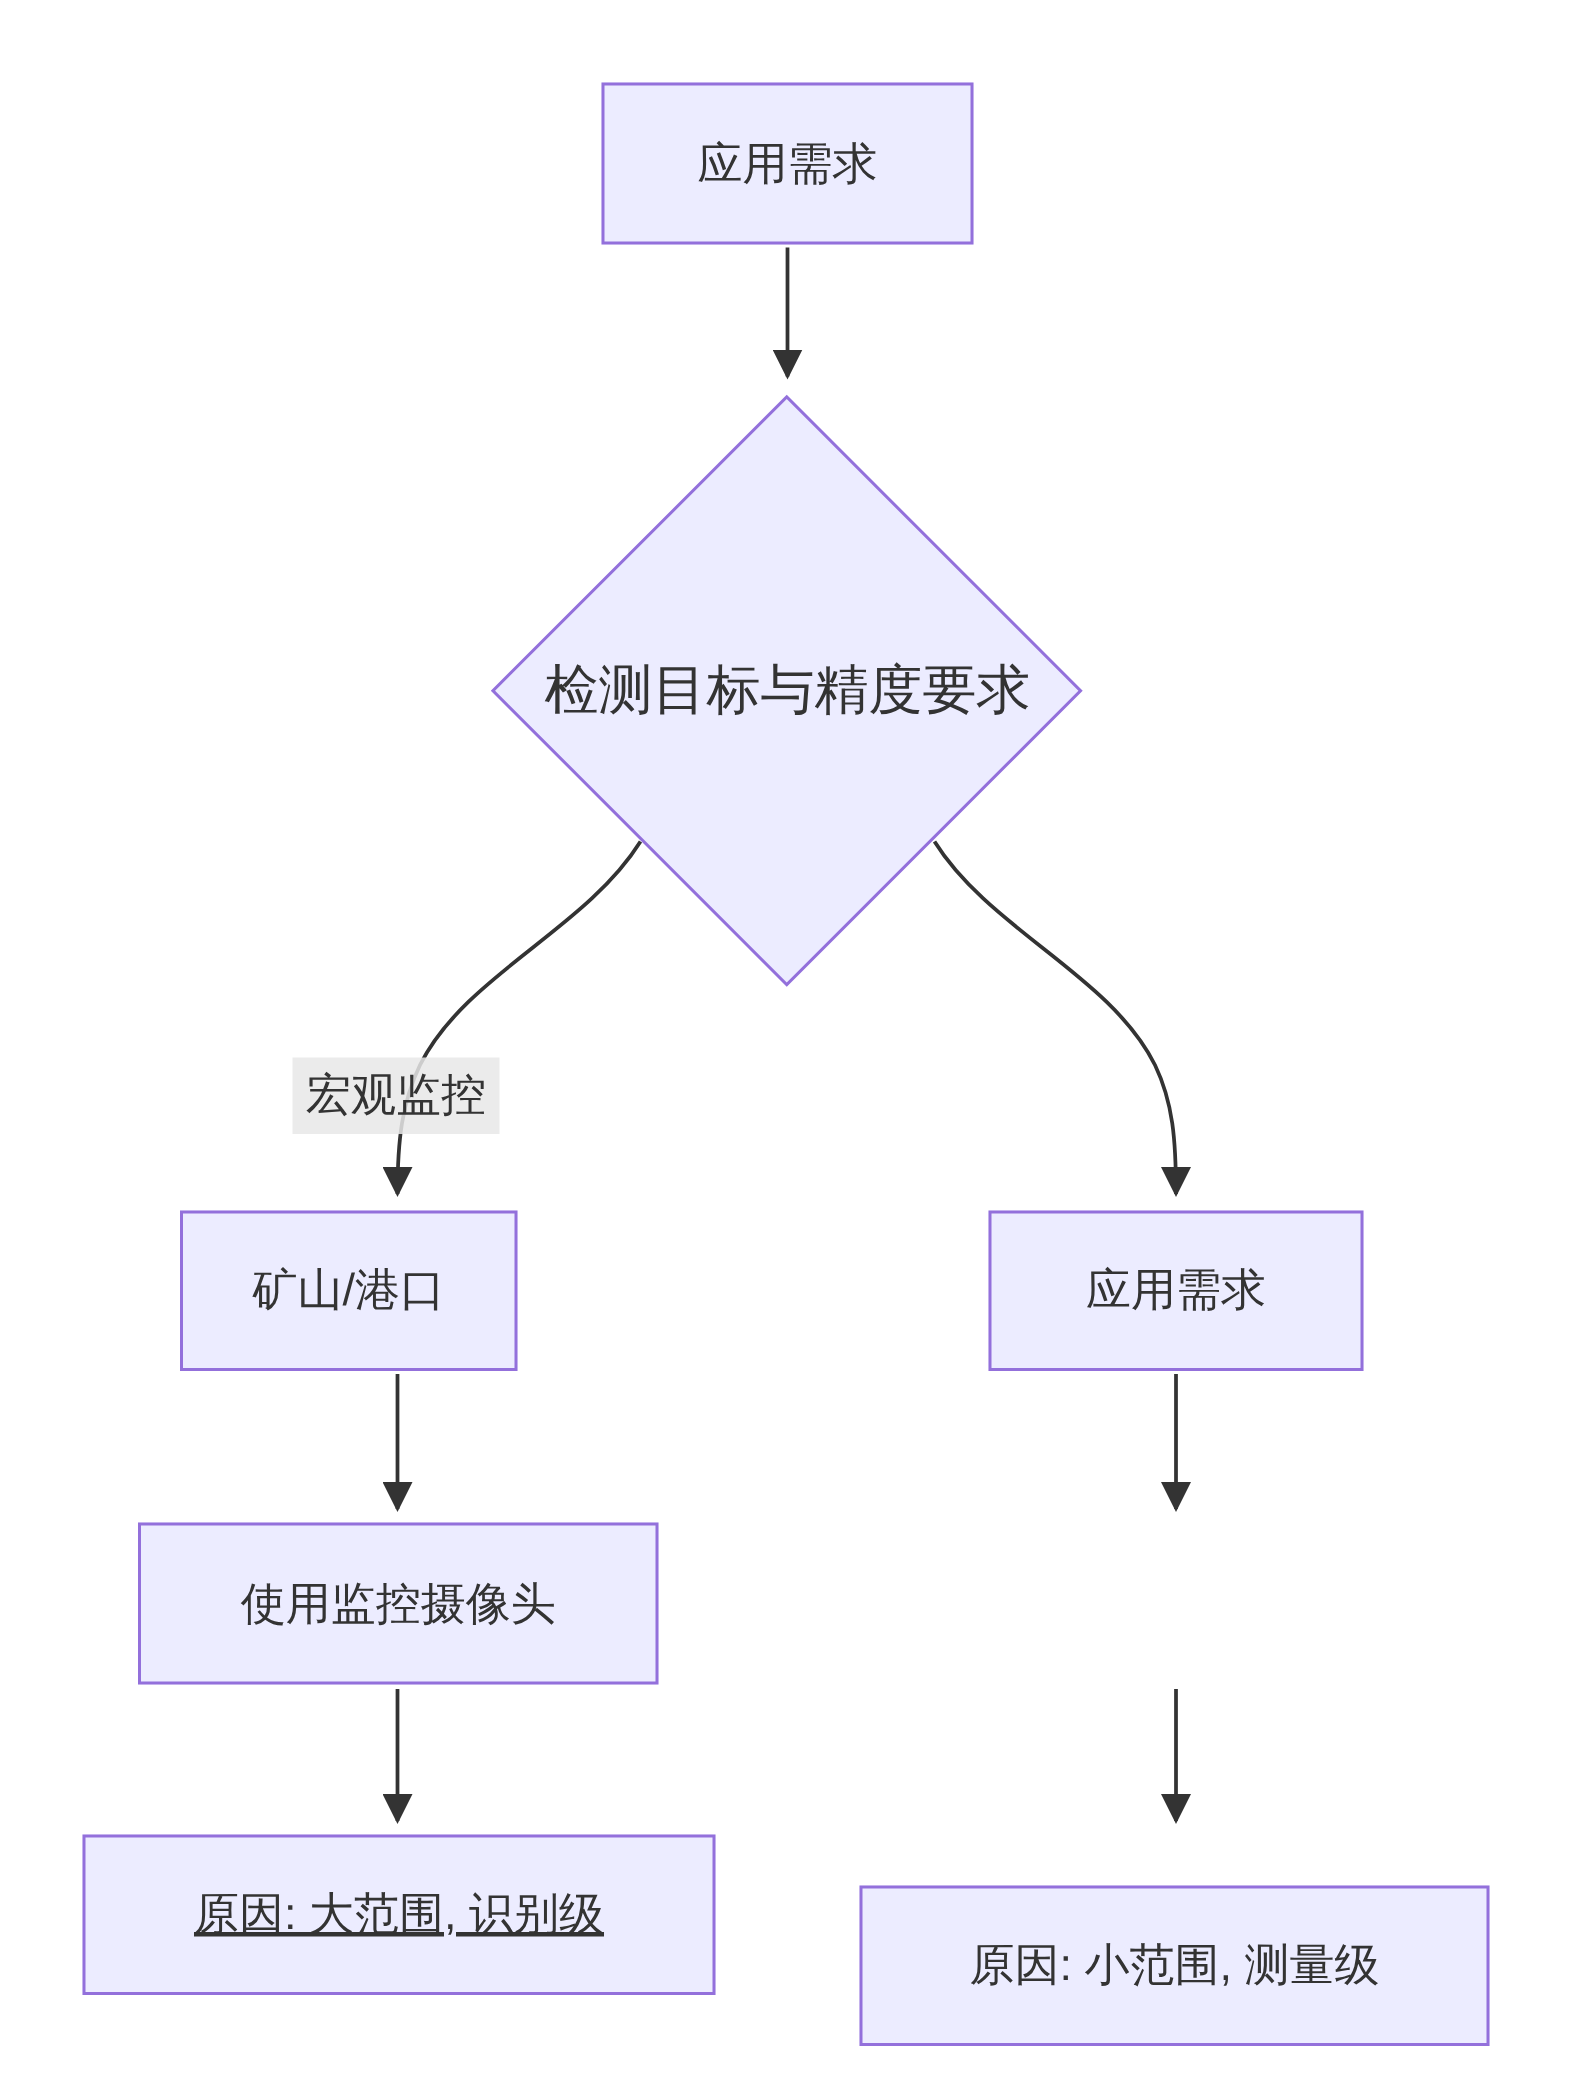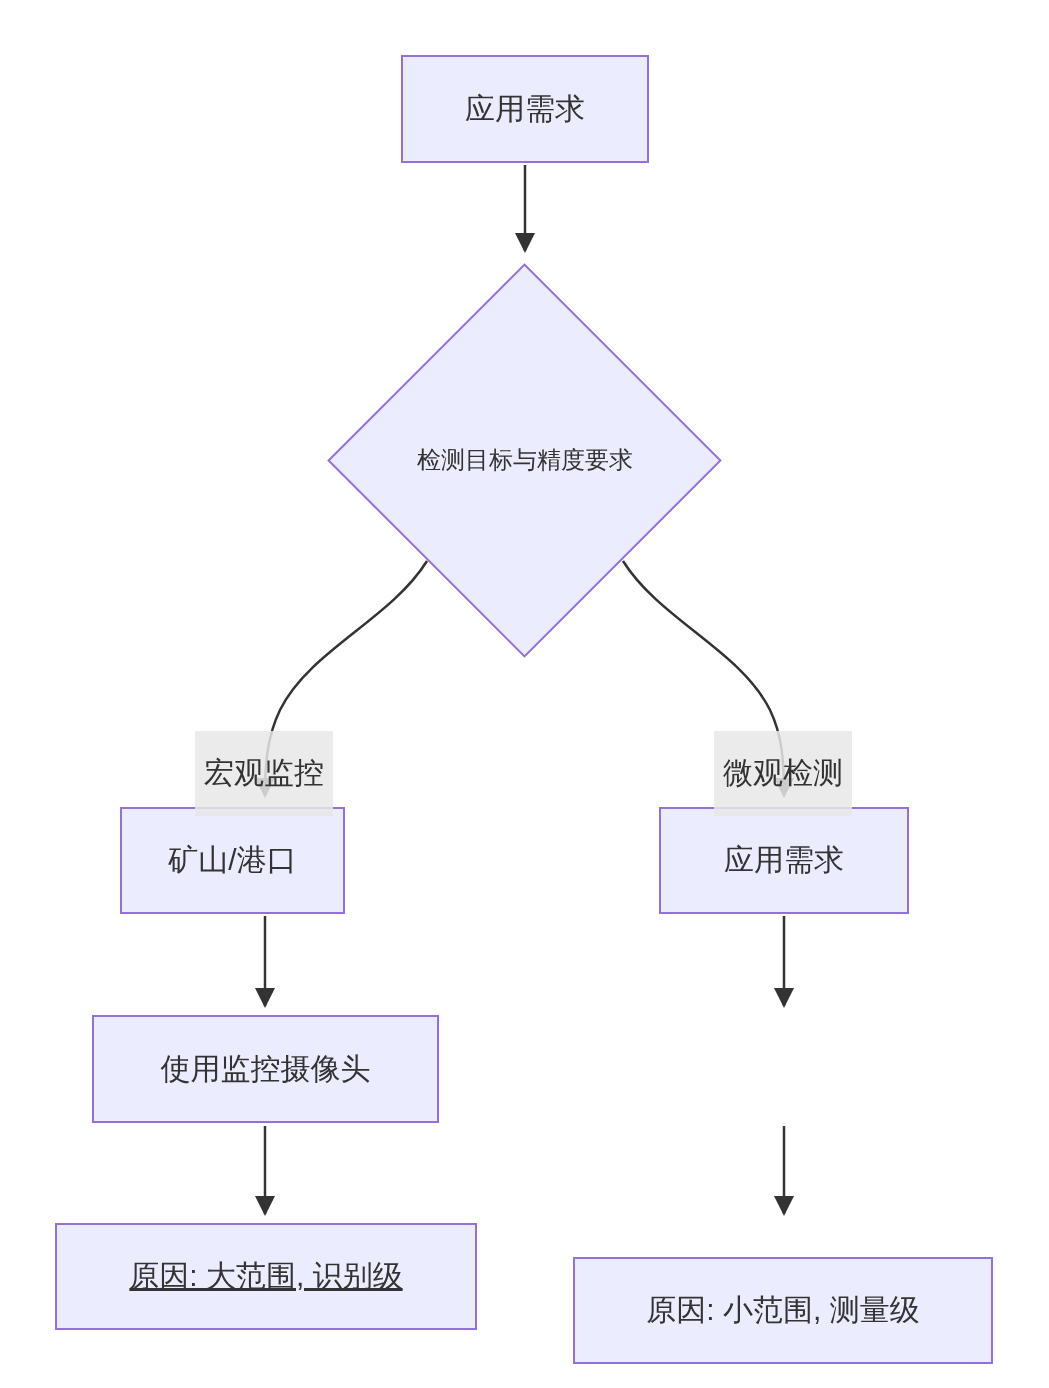--- a/index.html
+++ b/index.html
@@ -63,35 +63,34 @@
   }
   #decision-label {
     position: absolute;
     left: 345px;
     top: 320px;
     width: 360px;
     height: 280px;
     display: flex;
     align-items: center;
     justify-content: center;
-    font-size: 24px;
+    font-size: 36px;
     color: #333333;
     z-index: 3;
     white-space: nowrap;
   }
   .edge-label {
     position: absolute;
     transform: translateX(-50%);
     background: rgba(232, 232, 232, 0.85);
     font-size: 30px;
     color: #333333;
-    padding: 22px 9px;
+    padding: 5px 9px;
     z-index: 4;
     white-space: nowrap;
-    margin-top: 26px;
   }
   #edge-label-left  { left: 264px; top: 705px; }
   #edge-label-right { left: 783px; top: 705px; }
 </style>
 </head>
 <body>
 
 <div id="canvas">
 
   <svg id="edges-svg" viewBox="0 0 1049 1388" xmlns="http://www.w3.org/2000/svg">
@@ -109,21 +108,20 @@
     <path class="edge-path" d="M 784 1126 L 784 1214" marker-end="url(#arrowhead)"></path>
   </svg>
 
   <div class="node" id="node-start">应用需求</div>
 
   <div id="decision-shape"></div>
   <div id="decision-label">检测目标与精度要求</div>
 
   <div class="edge-label" id="edge-label-left">宏观监控</div>
 
-  <div class="edge-label" id="edge-label-right">微观检测</div>
 
   <div class="node" id="node-left-scene">矿山/港口</div>
 
   <div class="node" id="node-right-scene">应用需求</div>
 
   <div class="node" id="node-left-camera">使用监控摄像头</div>
 
 
   <div class="node" id="node-left-reason">原因: 大范围, 识别级</div>
 

